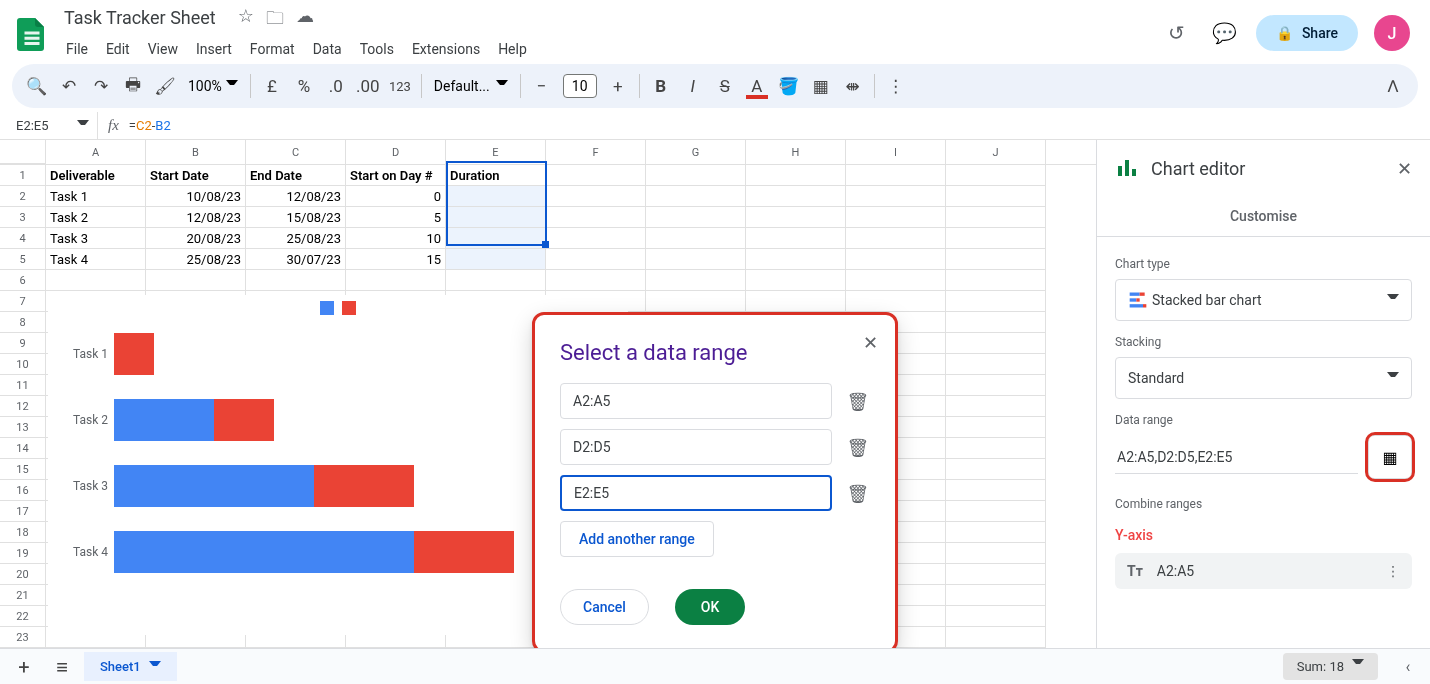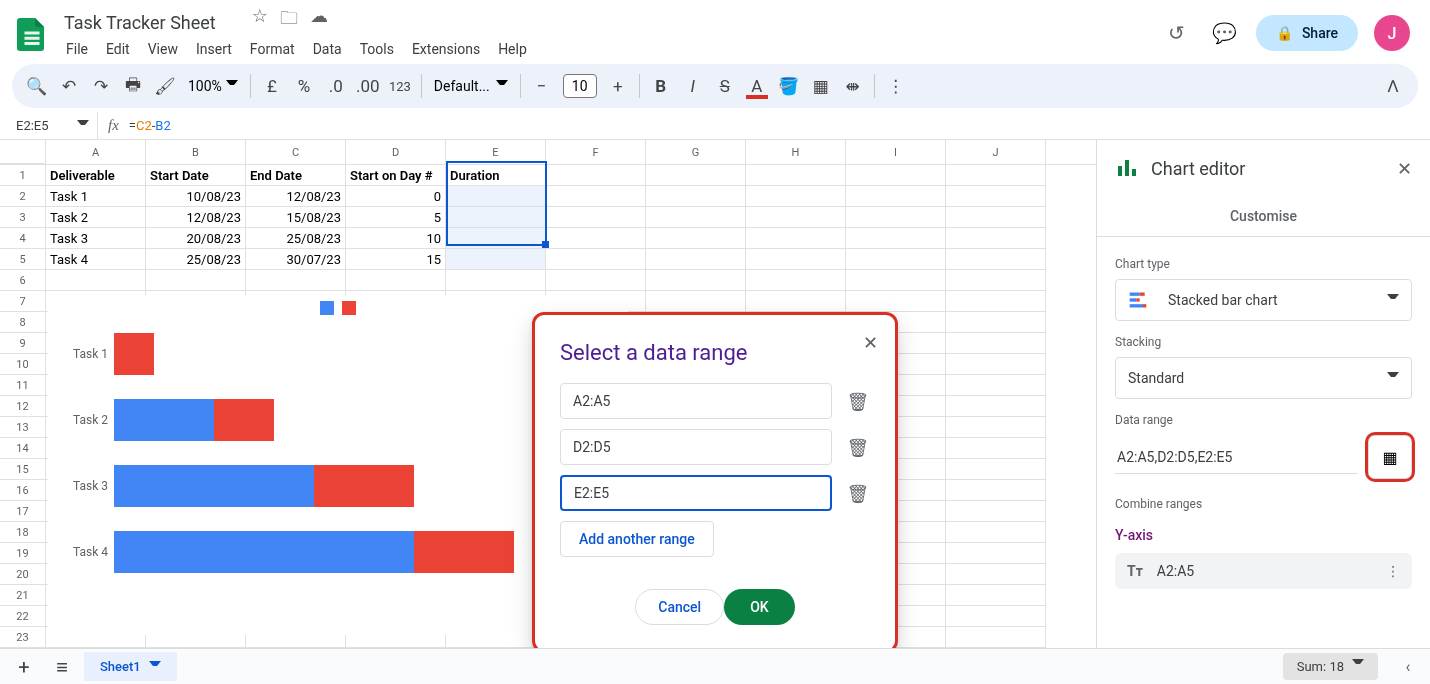--- a/index.html
+++ b/index.html
@@ -2,21 +2,21 @@
 <html><head>
 <meta charset="utf-8">
 <style>
 *{box-sizing:border-box;margin:0;padding:0;font-family:"Google Sans",Roboto,Arial,sans-serif}
 body{background:#fff;width:1430px;height:684px;overflow:hidden;position:relative}
 .header{display:flex;align-items:center;padding:6px 12px 0 12px;height:60px}
 .logo{width:40px;height:40px;display:flex;align-items:center;justify-content:center}
 .logo svg{width:36px;height:36px}
 .title-area{flex:1;margin-left:6px}
 .doc-title{font-size:18px;color:#3c4043;padding:2px 6px}
-.title-row{display:flex;align-items:flex-end;gap:26px}
+.title-row{display:flex;align-items:flex-start;gap:12px}
 .title-icons{display:flex;gap:12px;margin-left:4px}
 .title-icons span{color:#5f6368;font-size:18px}
 .menubar{display:flex;gap:2px;margin-top:2px}
 .menubar span{padding:4px 8px;font-size:14px;color:#3c4043;cursor:pointer;border-radius:4px}
 .header-right{display:flex;align-items:center;gap:16px;padding-right:8px}
 .icon-btn{width:32px;height:32px;display:flex;align-items:center;justify-content:center;color:#5f6368;font-size:20px;cursor:pointer}
 .share-btn{display:flex;align-items:center;gap:8px;background:#c2e7ff;padding:10px 20px;border-radius:32px;font-size:14px;font-weight:500;color:#001d35;cursor:pointer}
 .avatar{width:36px;height:36px;border-radius:50%;background:#e8468f;color:#fff;display:flex;align-items:center;justify-content:center;font-size:16px;font-weight:500}
 .toolbar{display:flex;align-items:center;height:44px;margin:4px 12px;background:#edf2fa;border-radius:24px;padding:0 10px;gap:2px}
 .tb-btn{width:30px;height:30px;display:flex;align-items:center;justify-content:center;color:#444;font-size:17px;cursor:pointer;border-radius:4px}
@@ -63,42 +63,42 @@
 .modal{width:362px;background:#fff;border-radius:10px;box-shadow:0 2px 6px rgba(0,0,0,0.15),0 8px 24px rgba(0,0,0,0.2);position:relative;padding:26px}
 .modal-hl{position:absolute;inset:-2px;border:3px solid #d93025;border-radius:12px;pointer-events:none}
 .modal h2{font-size:22px;color:#4c1d95;font-weight:400;margin-bottom:18px}
 .modal-close{position:absolute;top:18px;right:18px;color:#5f6368;font-size:18px;cursor:pointer}
 .range-row{display:flex;align-items:center;gap:14px;margin-bottom:10px}
 .range-input{flex:1;height:36px;border:1px solid #dadce0;border-radius:4px;padding:0 12px;font-size:14px;color:#3c4043}
 .range-input.active{border:2px solid #0b57d0}
 .del-range{width:24px;color:#5f6368;font-size:18px;cursor:pointer;text-align:center}
 .add-range{margin-top:6px;margin-bottom:32px}
 .add-range button{border:1px solid #dadce0;background:#fff;color:#0b57d0;font-size:14px;font-weight:500;padding:9px 18px;border-radius:4px;cursor:pointer}
-.modal-actions{display:flex;justify-content:center;gap:0}
+.modal-actions{display:flex;justify-content:flex-start;gap:26px}
 .btn-cancel{border:1px solid #dadce0;background:#fff;color:#0b57d0;padding:9px 22px;border-radius:20px;font-size:14px;font-weight:500;cursor:pointer}
 .btn-ok{border:none;background:#0b8043;color:#fff;padding:9px 26px;border-radius:20px;font-size:14px;font-weight:500;cursor:pointer}
 .sidebar{width:334px;border-left:1px solid #dadce0;background:#fff;display:flex;flex-direction:column}
 .sb-head{display:flex;align-items:center;padding:16px 18px;gap:12px}
 .sb-head-icon{width:24px;height:24px;color:#0b8043}
 .sb-title{font-size:18px;color:#3c4043;flex:1}
 .sb-close{color:#5f6368;font-size:18px;cursor:pointer}
 .sb-tabs{display:flex;border-bottom:1px solid #dadce0}
 .sb-tab{flex:1;text-align:center;padding:12px 0;font-size:14px;font-weight:500;color:#5f6368;cursor:pointer;position:relative}
 .sb-tab.active{color:#0b8043}
 .sb-tab.active::after{content:"";position:absolute;bottom:-1px;left:50%;transform:translateX(-50%);width:54px;height:3px;background:#0b8043;border-radius:2px}
 .sb-body{padding:14px 18px;overflow-y:auto;flex:1}
 .sb-label{font-size:12px;color:#5f6368;margin-bottom:8px;margin-top:6px}
 .sb-select{border:1px solid #dadce0;border-radius:4px;height:42px;display:flex;align-items:center;padding:0 12px;font-size:14px;color:#3c4043;justify-content:space-between;margin-bottom:14px;cursor:pointer}
-.chart-type-sel{gap:20px}
+.chart-type-sel{gap:4px}
 .ct-icon{width:20px;height:20px}
 .dr-row{display:flex;align-items:center;gap:10px;margin-bottom:4px}
 .dr-text{flex:1;font-size:14px;color:#3c4043;border-bottom:1px solid #dadce0;padding:8px 2px}
 .dr-btn{width:44px;height:44px;border:1px solid #dadce0;border-radius:6px;display:flex;align-items:center;justify-content:center;cursor:pointer;position:relative}
 .dr-btn-hl{position:absolute;inset:-4px;border:3px solid #d93025;border-radius:10px}
-.y-axis-h{font-size:14px;font-weight:500;color:#701a75;margin:16px 0 10px}
+.y-axis-h{font-size:14px;font-weight:500;color:#ef4444;margin:16px 0 10px}
 .axis-chip{background:#f1f3f4;border-radius:6px;padding:10px 12px;display:flex;align-items:center;gap:14px;font-size:14px;color:#3c4043}
 .axis-chip .more{margin-left:auto;color:#5f6368;cursor:pointer}
 .footer{height:36px;display:flex;align-items:center;border-top:1px solid #dadce0;padding:0 8px;gap:6px;background:#f9fbfd;position:absolute;bottom:0;left:0;right:0}
 .f-btn{width:32px;height:32px;display:flex;align-items:center;justify-content:center;color:#444;font-size:20px;cursor:pointer}
 .sheet-tab{background:#e8f0fe;padding:7px 16px;border-radius:0;font-size:13px;color:#0b57d0;font-weight:500;display:flex;align-items:center;gap:8px;cursor:pointer}
 .quick-calc{margin-left:auto;display:flex;align-items:flex-start;gap:8px;background:#e3e3e3;padding:6px 14px;border-radius:4px;font-size:13px;color:#3c4043;cursor:pointer}
 .side-toggle{width:28px;height:28px;display:flex;align-items:center;justify-content:center;color:#5f6368;margin-left:10px;cursor:pointer}
 .tc{width:12px;height:12px;border-left:5px solid currentColor;border-top:4px solid transparent;border-bottom:4px solid transparent;display:inline-block;transform:rotate(90deg)}
 </style>
 </head>

